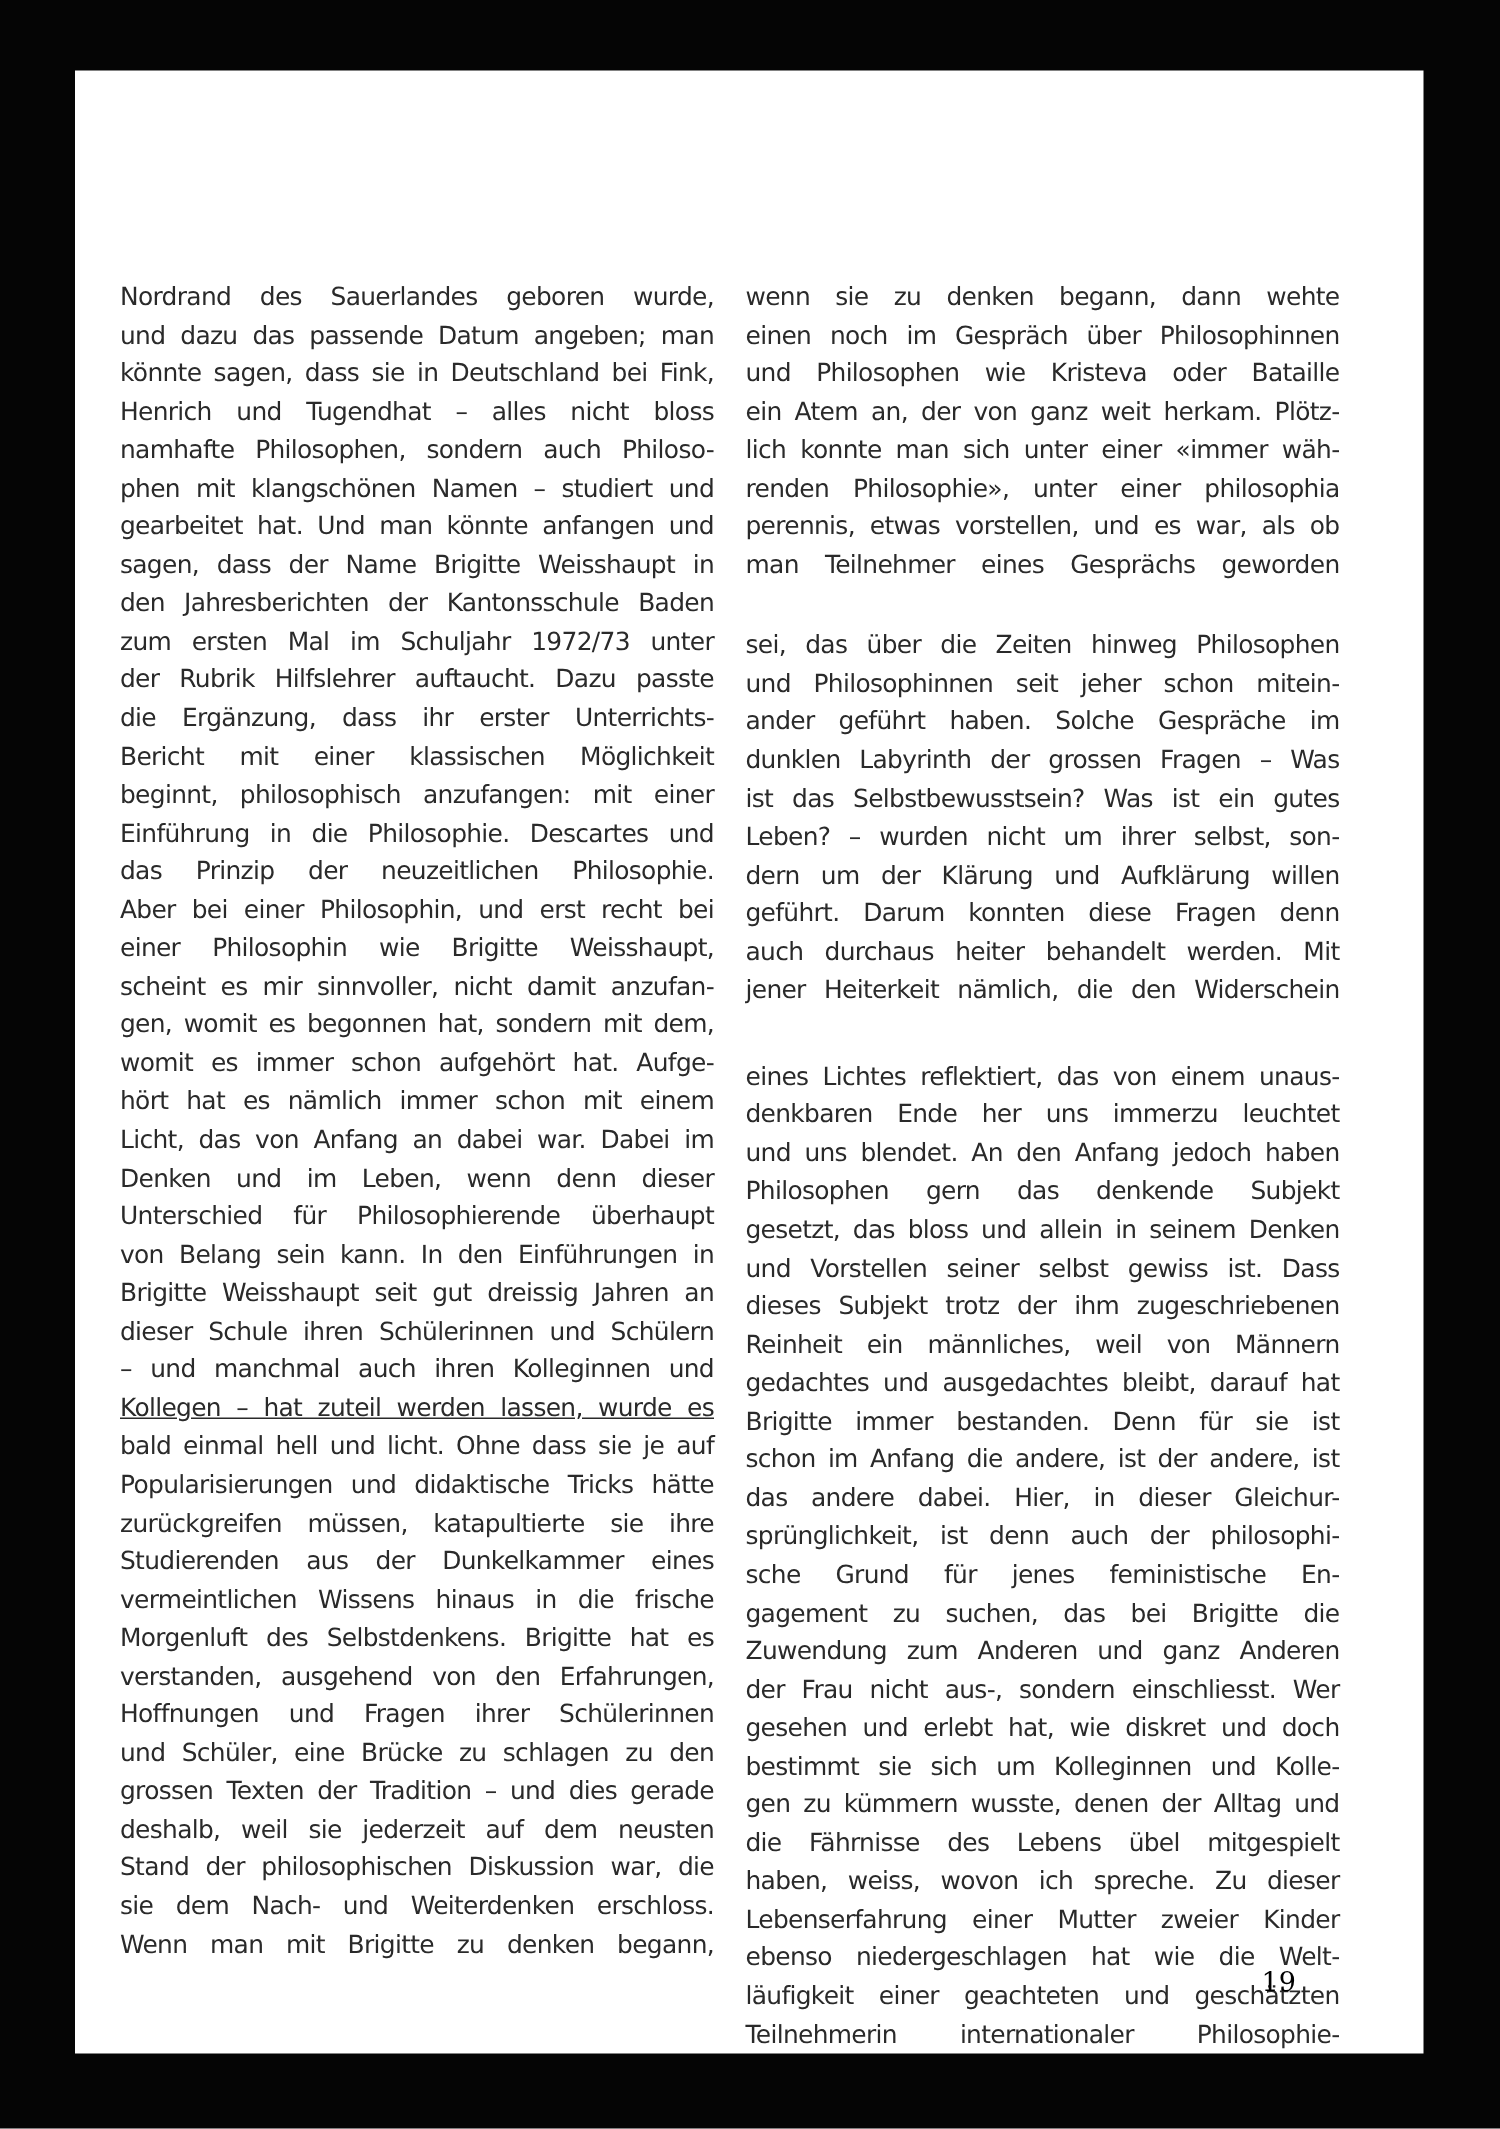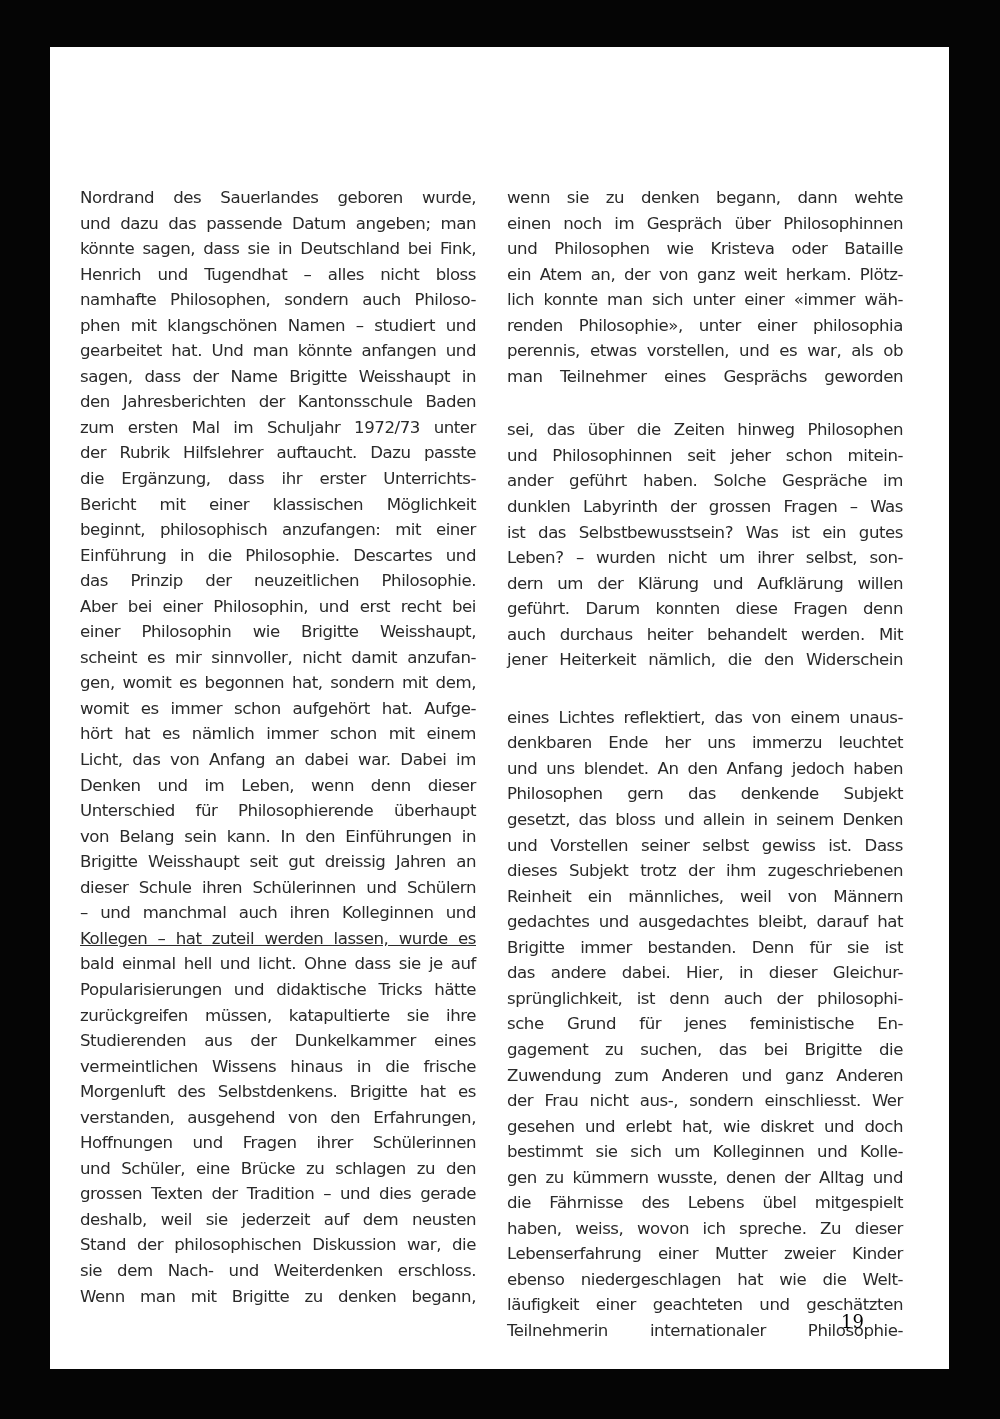--- a/index.html
+++ b/index.html
@@ -20,21 +20,21 @@
       top: 138px;
       width: 396px;
       font-family: "DejaVu Sans", sans-serif;
       font-size: 16.6px;
       letter-spacing: -0.45px;
       word-spacing: -0.5px;
       color: #2a2a2a;
       line-height: 25.55px;
     }
     .col-left { left: 30px; }
-    .col-right { left: 457px; }
+    .col-right { left: 447px; }
     .line {
       display: block;
       white-space: nowrap;
       text-align: justify;
       text-align-last: justify;
       height: 25.55px;
       overflow: visible;
     }
     .page-number {
       position: absolute;
@@ -116,20 +116,21 @@
       <span class="line" style="display: block; width: auto; word-spacing: 4.61458px; text-align: left; text-align-last: left; margin-top: 32px;">eines Lichtes reflektiert, das von einem unaus-</span>
       <span class="line" style="display: block; width: auto; word-spacing: 11.6094px; text-align: left; text-align-last: left;">denkbaren Ende her uns immerzu leuchtet</span>
       <span class="line" style="display: block; width: auto; word-spacing: 4.23438px; text-align: left; text-align-last: left;">und uns blendet. An den Anfang jedoch haben</span>
       <span class="line" style="display: block; width: auto; word-spacing: 19.918px; text-align: left; text-align-last: left;">Philosophen gern das denkende Subjekt</span>
       <span class="line" style="display: block; width: auto; word-spacing: 3.74554px; text-align: left; text-align-last: left;">gesetzt, das bloss und allein in seinem Denken</span>
       <span class="line" style="display: block; width: auto; word-spacing: 8.17188px; text-align: left; text-align-last: left;">und Vorstellen seiner selbst gewiss ist. Dass</span>
       <span class="line" style="display: block; width: auto; word-spacing: 6.99688px; text-align: left; text-align-last: left;">dieses Subjekt trotz der ihm zugeschriebenen</span>
       <span class="line" style="display: block; width: auto; word-spacing: 11.6281px; text-align: left; text-align-last: left;">Reinheit ein männliches, weil von Männern</span>
       <span class="line" style="display: block; width: auto; word-spacing: 4.5125px; text-align: left; text-align-last: left;">gedachtes und ausgedachtes bleibt, darauf hat</span>
       <span class="line" style="display: block; width: auto; word-spacing: 10.7578px; text-align: left; text-align-last: left;">Brigitte immer bestanden. Denn für sie ist</span>
+      <span class="line" style="display: block; width: auto; word-spacing: 3.38867px; text-align: left; text-align-last: left;">schon im Anfang die andere, ist der andere, ist</span>
       <span class="line" style="display: block; width: auto; word-spacing: 10.8646px; text-align: left; text-align-last: left;">das andere dabei. Hier, in dieser Gleichur-</span>
       <span class="line" style="display: block; width: auto; word-spacing: 9.50625px; text-align: left; text-align-last: left;">sprünglichkeit, ist denn auch der philosophi-</span>
       <span class="line" style="display: block; width: auto; word-spacing: 18.4812px; text-align: left; text-align-last: left;">sche Grund für jenes feministische En-</span>
       <span class="line" style="display: block; width: auto; word-spacing: 12.0391px; text-align: left; text-align-last: left;">gagement zu suchen, das bei Brigitte die</span>
       <span class="line" style="display: block; width: auto; word-spacing: 8.39375px; text-align: left; text-align-last: left;">Zuwendung zum Anderen und ganz Anderen</span>
       <span class="line" style="display: block; width: auto; word-spacing: 6.34635px; text-align: left; text-align-last: left;">der Frau nicht aus-, sondern einschliesst. Wer</span>
       <span class="line" style="display: block; width: auto; word-spacing: 5.46429px; text-align: left; text-align-last: left;">gesehen und erlebt hat, wie diskret und doch</span>
       <span class="line" style="display: block; width: auto; word-spacing: 7.92969px; text-align: left; text-align-last: left;">bestimmt sie sich um Kolleginnen und Kolle-</span>
       <span class="line" style="display: block; width: auto; word-spacing: 3.78125px; text-align: left; text-align-last: left;">gen zu kümmern wusste, denen der Alltag und</span>
       <span class="line" style="display: block; width: auto; word-spacing: 13.4781px; text-align: left; text-align-last: left;">die Fährnisse des Lebens übel mitgespielt</span>

